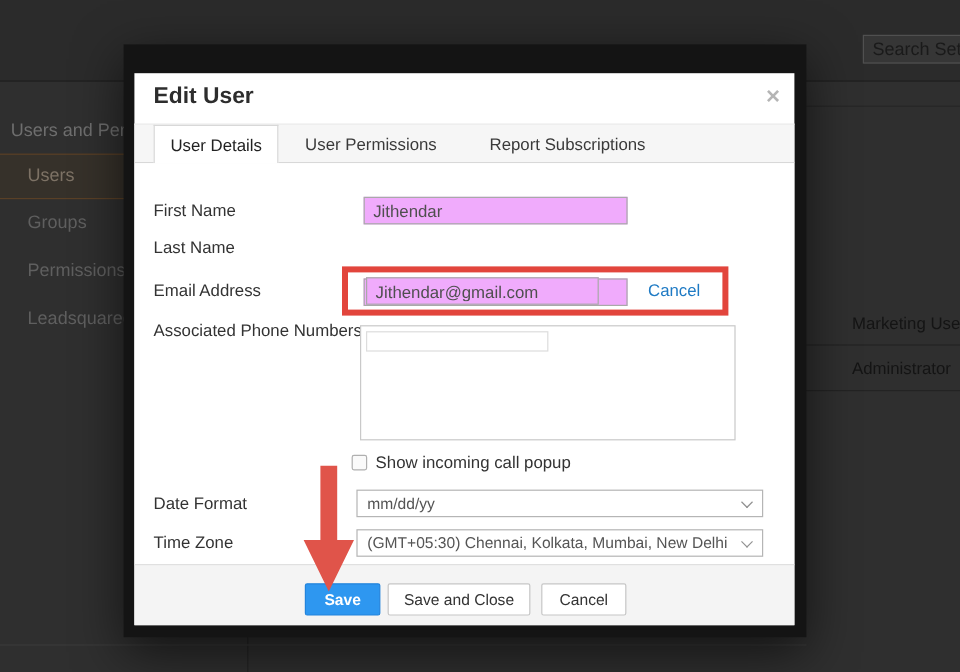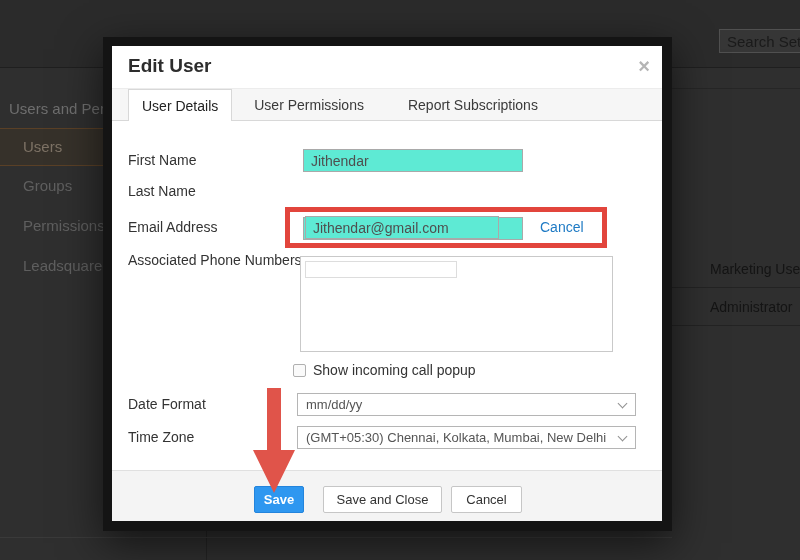--- a/index.html
+++ b/index.html
@@ -21,52 +21,52 @@
   .sb-item { height:40px; line-height:40px; padding-left:23px; color:#5f5f5f; font-size:15px; white-space:nowrap; overflow:hidden; }
   .sb-item.active { height:38px; line-height:36px; background:#36312a; border-top:1px solid #5a4026; border-bottom:1px solid #5a4026; color:#7d7265; }
 
   .roles { position:absolute; left:650px; top:250px; width:150px; }
   .roles-header { height:40px; line-height:40px; padding-left:60px; color:#121212; font-size:14px; font-weight:bold;
                   border-bottom:1px solid #232323; background:rgba(0,0,0,0.05); white-space:nowrap; }
   .roles-row { height:38px; line-height:38px; padding-left:60px; color:#141414; font-size:14px; border-bottom:1px solid #232323; white-space:nowrap; }
 
   
   .modal-frame { position:absolute; left:103px; top:37px; width:569px; height:494px; background:#141414;
-                 padding:9px 10px 10px 9px; box-shadow:0 12px 40px rgba(0,0,0,0.6); z-index:20; }
+                 padding:24px 10px 10px 9px; box-shadow:0 12px 40px rgba(0,0,0,0.6); z-index:20; }
   .modal { width:100%; height:100%; background:#fff; display:flex; flex-direction:column; position:relative; }
 
   .modal-header { height:42px; flex:0 0 42px; position:relative; }
   .modal-title { position:absolute; left:16px; top:9px; font-size:19px; font-weight:bold; color:#2d2d2d; }
   .modal-close { position:absolute; right:12px; top:7px; color:#b5b5b5; font-size:20px; font-weight:bold; cursor:pointer; line-height:26px; }
 
   .tab-bar { height:33px; flex:0 0 33px; background:#f6f6f6; border-top:1px solid #ececec; border-bottom:1px solid #d8d8d8;
              display:flex; padding-left:16px; }
   .tab { font-size:14px; color:#3a3a3a; line-height:32px; padding:0 22px; cursor:pointer; }
   .tab.active { background:#fff; border:1px solid #d8d8d8; border-bottom:none; margin-bottom:-1px; padding:0 13px; color:#222; }
 
   .modal-body { flex:1 1 auto; background:#fff; position:relative; }
   .flabel { position:absolute; left:16px; font-size:14px; color:#333; white-space:nowrap; }
   .tinput { position:absolute; height:23px; border:1px solid #a9a9a9; font-size:14px; color:#4f4f4f; padding:0 7px;
-            outline:none; background:#5eead4; font-family:"Liberation Sans", sans-serif; }
+            outline:none; background:#f0abfc; font-family:"Liberation Sans", sans-serif; }
   .phone-panel { position:absolute; left:188px; top:135px; width:313px; height:96px; border:1px solid #c9c9c9; background:#fff; }
   .phone-input { position:absolute; left:4px; top:4px; width:152px; height:17px; border:1px solid #ddd; background:#fff;
                  outline:none; font-size:12px; font-family:"Liberation Sans", sans-serif; }
   .cb { position:absolute; left:181px; top:243px; width:13px; height:13px; appearance:none; -webkit-appearance:none;
         border:1px solid #b0b0b0; background:#fafafa; border-radius:2px; }
   .cb-label { position:absolute; left:201px; top:241px; font-size:14px; color:#333; }
   .sel { position:absolute; left:185px; width:339px; height:23px; border:1px solid #b5b5b5; background:#fff;
          font-size:13px; color:#555; line-height:21px; padding:0 22px 0 8px; white-space:nowrap; overflow:hidden; cursor:pointer; }
   .chev { position:absolute; right:9px; top:6px; width:7px; height:7px; border-right:1px solid #909090; border-bottom:1px solid #909090;
           transform:rotate(45deg); }
   .link { position:absolute; font-size:14px; color:#1e7ac4; cursor:pointer; }
 
   .modal-footer { flex:0 0 51px; background:#f4f4f4; border-top:1px solid #e0e0e0; position:relative; }
   .btn { position:absolute; top:15px; height:27px; border-radius:2px; font-size:13px; text-align:center; cursor:pointer;
          font-family:"Liberation Sans", sans-serif; }
-  .btn-save { left:142px; width:50px; background:#2e97f0; border:1px solid #2384dc; color:#fff; font-weight:bold; line-height:25px; }
+  .btn-save { left:142px; width:63px; background:#2e97f0; border:1px solid #2384dc; color:#fff; font-weight:bold; line-height:25px; }
   .btn-plain { background:#fff; border:1px solid #c6c6c6; color:#333; line-height:25px; }
   .btn-saveclose { left:211px; width:119px;text-align:center; }
   .btn-cancel { left:339px; width:71px; }
 
   
   .email-highlight { position:absolute; left:173px; top:86px; width:322px; height:41px; border:5px solid #e2453c;
                      z-index:10; pointer-events:none; }
   .arrow-annotation { position:absolute; left:248px; top:388px; width:52px; height:106px; z-index:60; pointer-events:none; }
 </style>
 </head>

